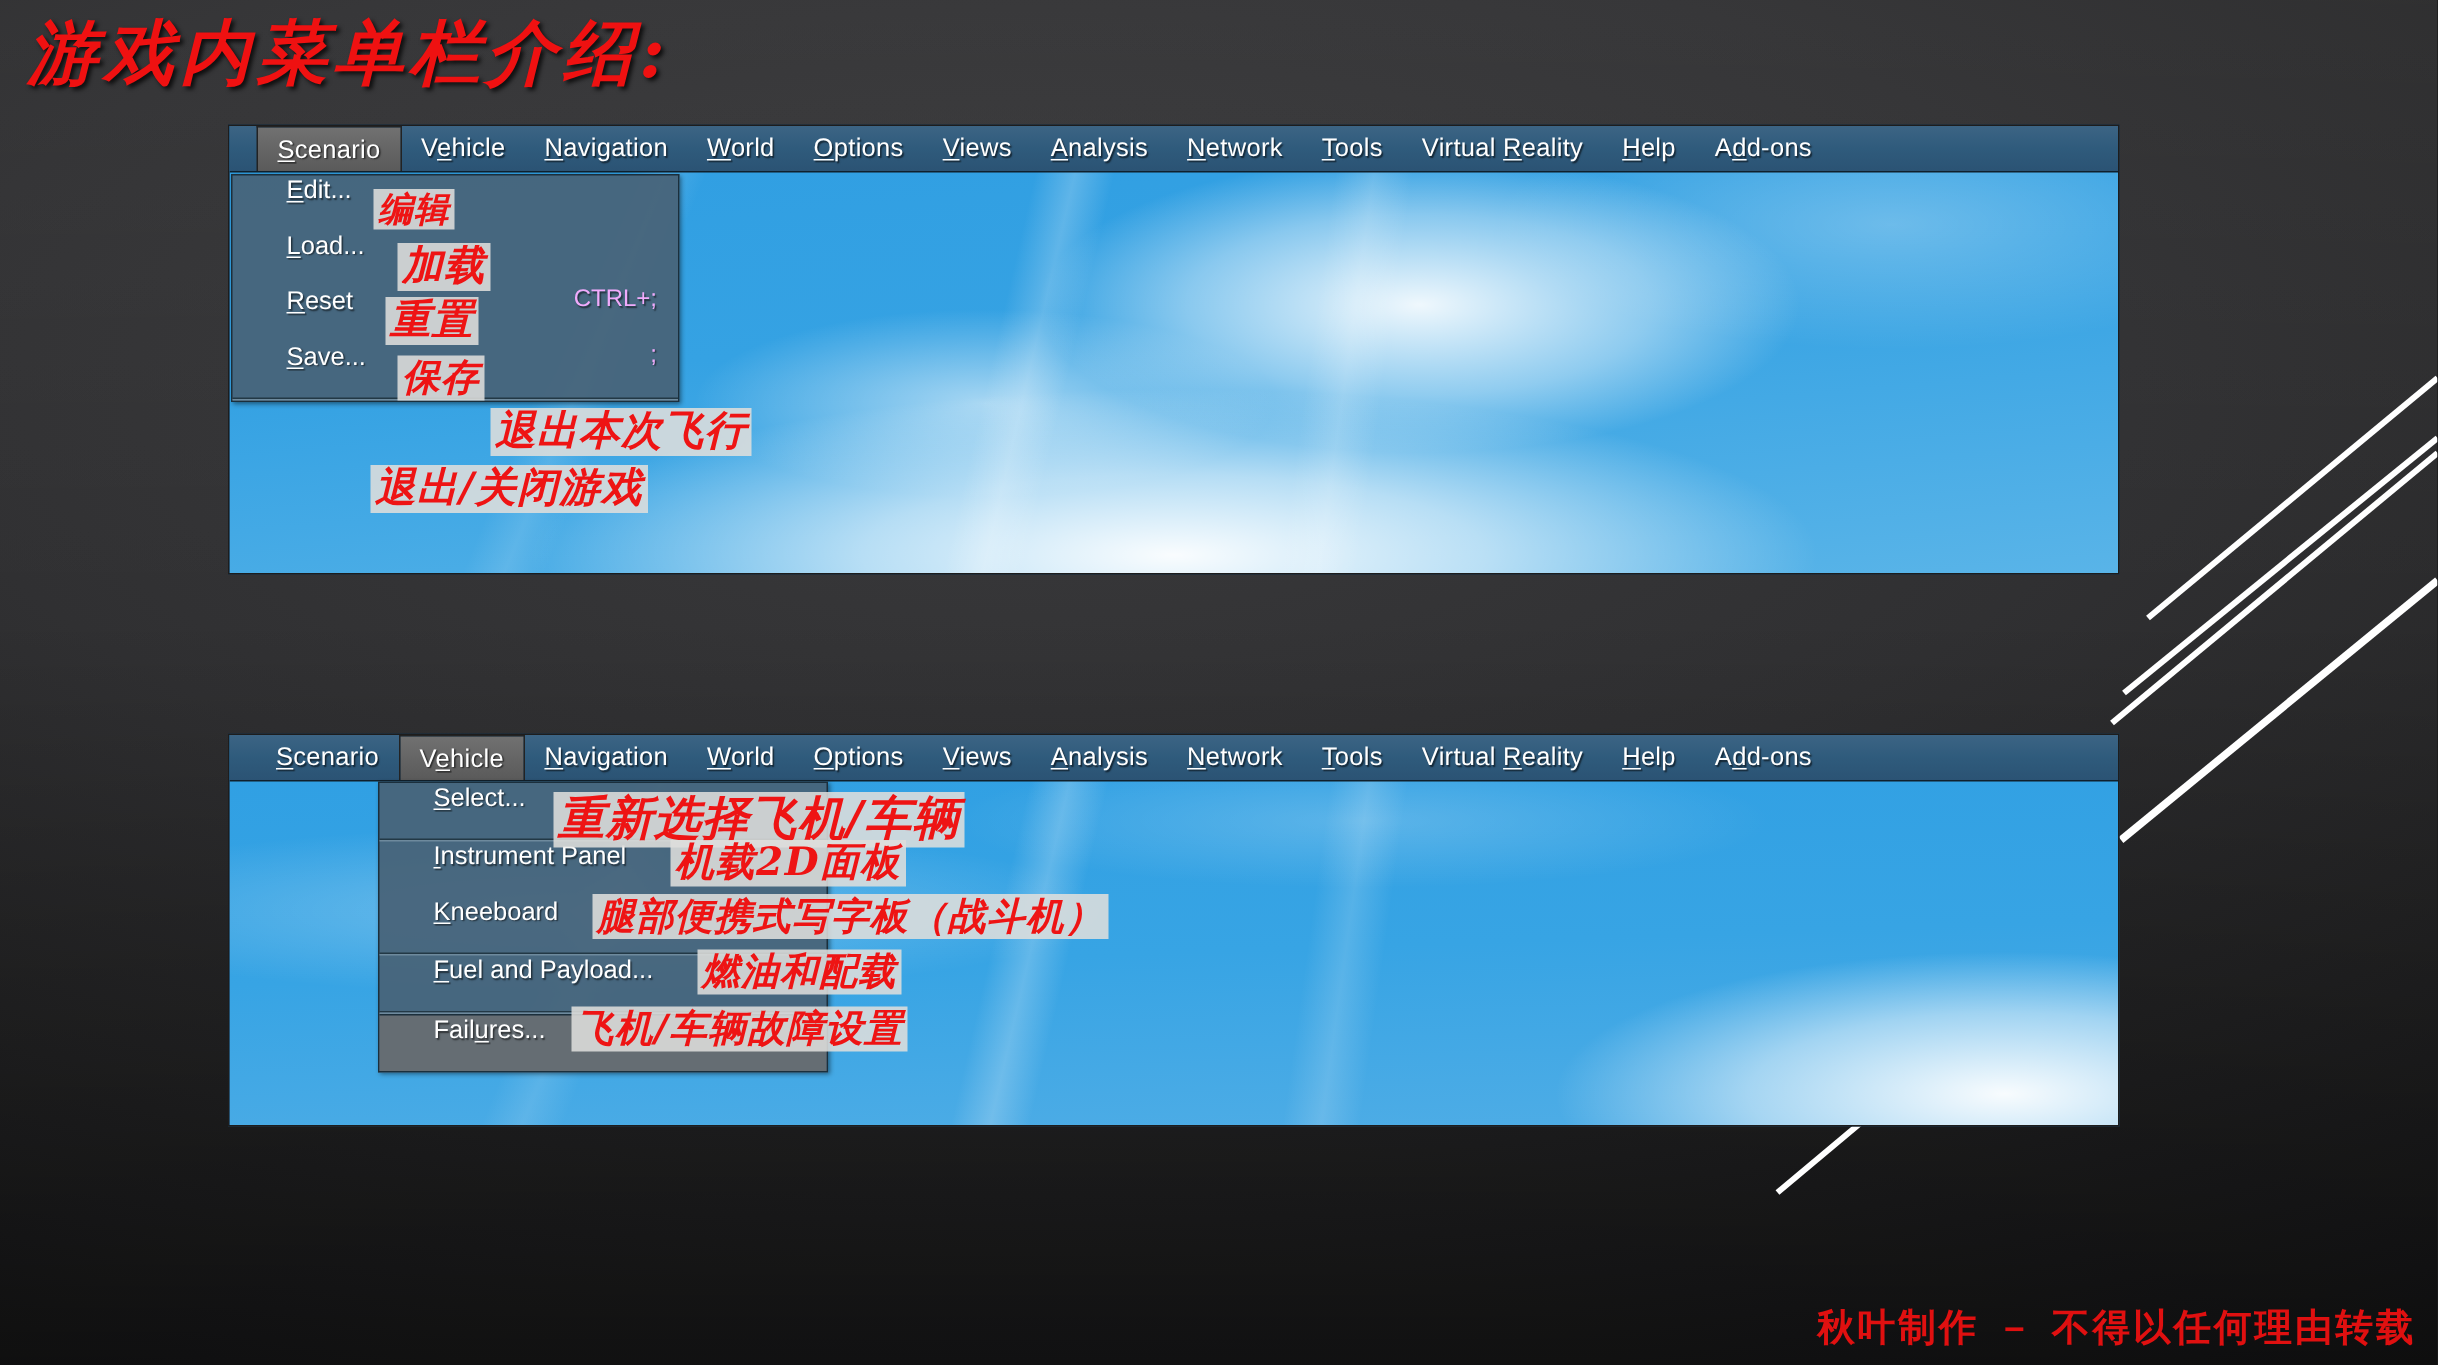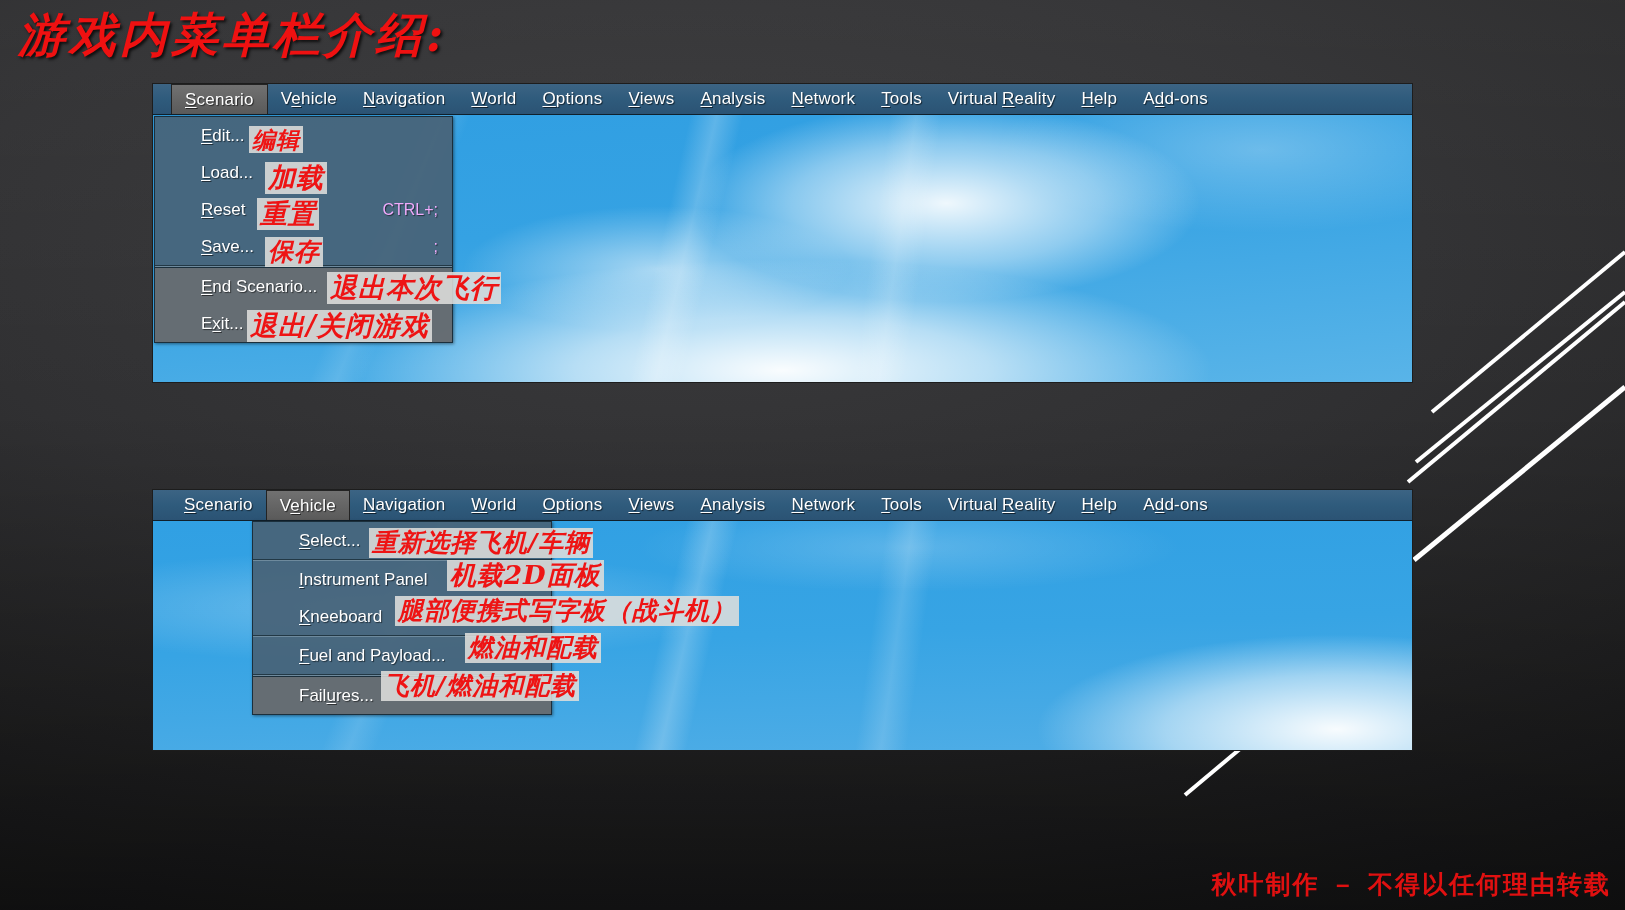--- a/index.html
+++ b/index.html
@@ -115,23 +115,22 @@
     box-shadow: 1px 1px 3px rgba(0,0,0,0.45);
   }
   .dd-group { position: relative; }
   .dd-group.lower {
     background: rgba(104,110,114,0.92);
     border-top: 1px solid #1b2f3c;
   }
   .dd-item {
     position: relative;
     display: flex;
-    align-items: center;
     height: 37px;
-    padding-left: 46px;
+    padding-left: 36px;
     padding-right: 14px;
     font-size: 17px;
     color: #ffffff;
     text-shadow: 1px 1px 1px rgba(0,0,0,0.55);
     white-space: nowrap;
   }
   .dd-item .label { position: relative; z-index: 1; }
   .dd-item .accel {
     position: absolute;
     right: 14px;
@@ -235,28 +234,20 @@
         <span class="accel">CTRL+;</span>
       </div>
       <div class="dd-item">
         <span class="label"><span></span><span class="mn">S</span><span>ave...</span></span>
         <span class="accel">;</span>
       </div>
     </div>
 
     <div class="dd-sep"></div>
 
-    <div class="dd-group lower">
-      <div class="dd-item">
-        <span class="label"><span></span><span class="mn">E</span><span>nd Scenario...</span></span>
-      </div>
-      <div class="dd-item">
-        <span class="label"><span>E</span><span class="mn">x</span><span>it...</span></span>
-      </div>
-    </div>
   </div>
 
   <div class="anno" style="left:96px;  top:42px;  font-size:23px;">编辑</div>
   <div class="anno" style="left:112px; top:78px;  font-size:27px;">加载</div>
   <div class="anno" style="left:104px; top:114px; font-size:27px;">重置</div>
   <div class="anno" style="left:112px; top:153px; font-size:25px;">保存</div>
   <div class="anno" style="left:174px; top:188px; font-size:27px;">退出本次飞行</div>
   <div class="anno" style="left:94px;  top:226px; font-size:27px;">退出/关闭游戏</div>
 </div>
 
@@ -337,20 +328,20 @@
 
     <div class="dd-sep"></div>
 
     <div class="dd-group lower">
       <div class="dd-item">
         <span class="label"><span>Fail</span><span class="mn">u</span><span>res...</span></span>
       </div>
     </div>
   </div>
 
-  <div class="anno" style="left:216px; top:38px;  font-size:25px;">重新选择飞机/车辆</div>
+  <div class="anno" style="left:216px; top:38px;  font-size:31px;">重新选择飞机/车辆</div>
   <div class="anno" style="left:294px; top:70px;  font-size:26px;">机载2D面板</div>
   <div class="anno" style="left:242px; top:106px; font-size:25px;">腿部便携式写字板（战斗机）</div>
   <div class="anno" style="left:312px; top:143px; font-size:25px;">燃油和配载</div>
-  <div class="anno" style="left:228px; top:181px; font-size:25px;">飞机/燃油和配载</div>
+  <div class="anno" style="left:228px; top:181px; font-size:25px;">飞机/车辆故障设置</div>
 </div>
 
 <div class="slide-footer">秋叶制作 － 不得以任何理由转载</div>
 
 </body></html>

